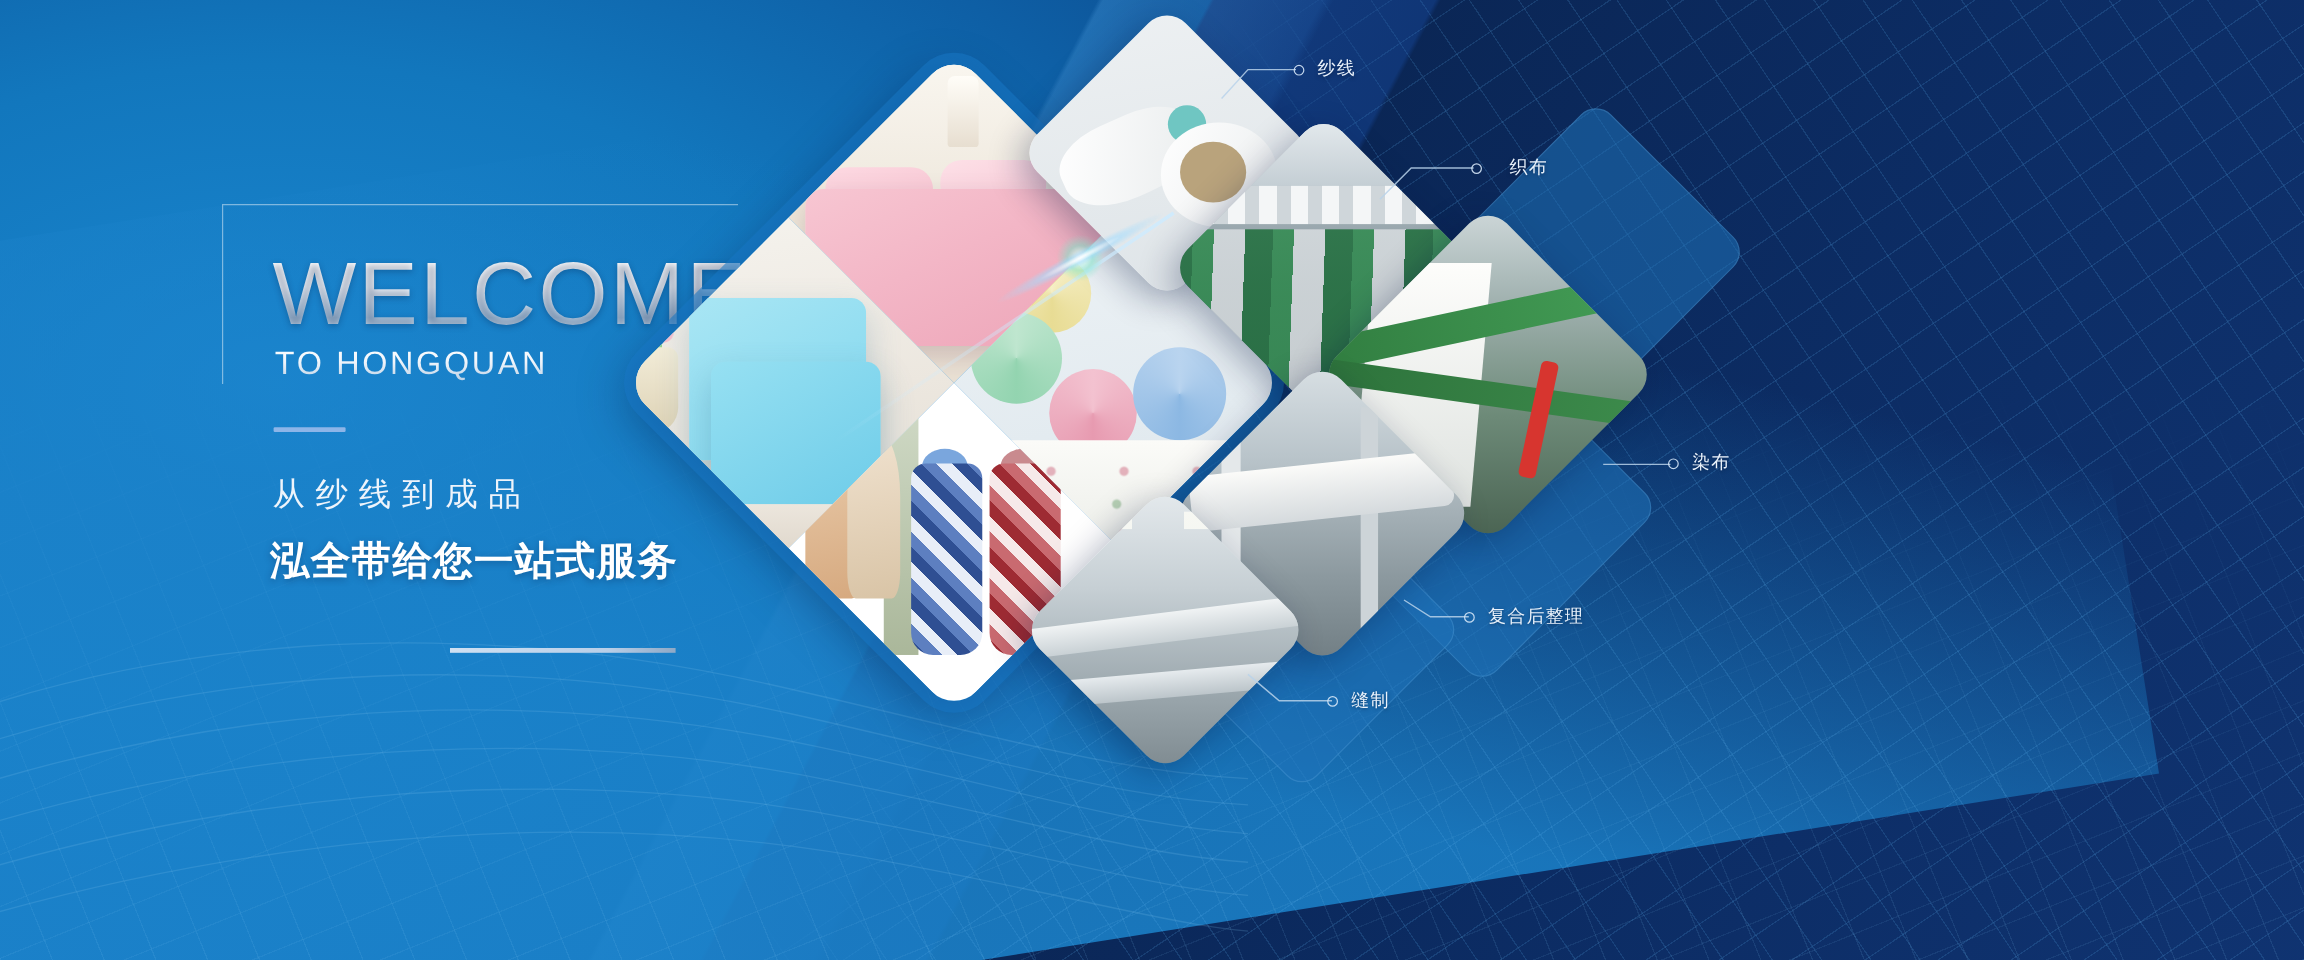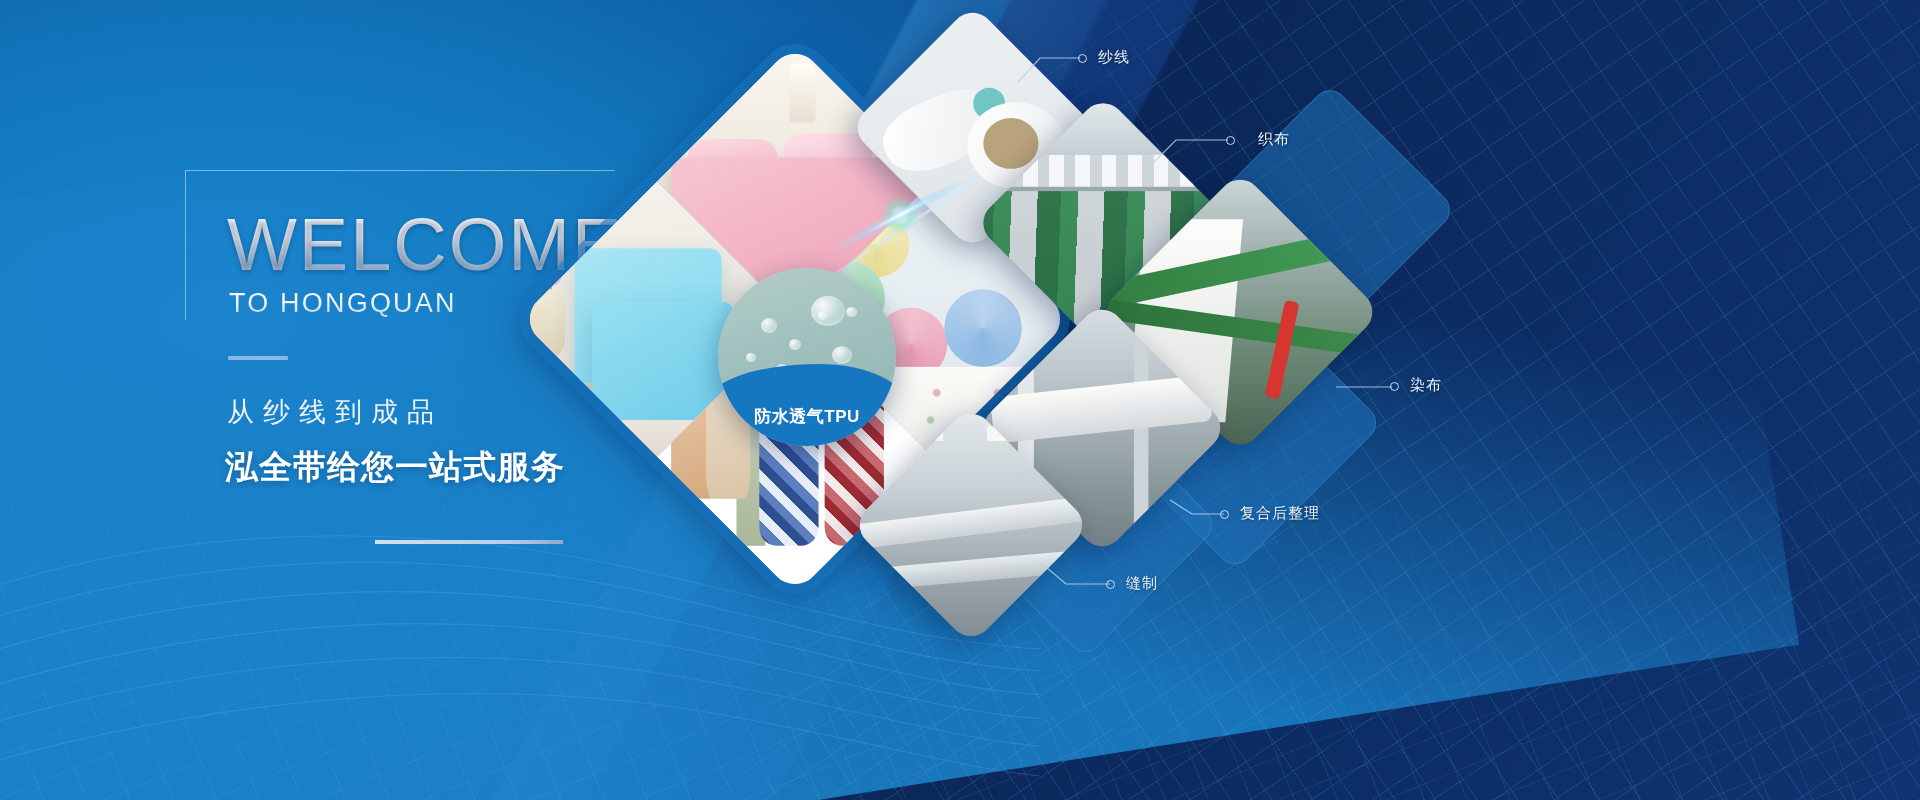--- a/index.html
+++ b/index.html
@@ -384,32 +384,20 @@
           <div class="wheel"></div>
           <div class="bib-neck1"></div>
           <div class="bib-neck2"></div>
           <div class="bib bib1"></div>
           <div class="bib bib2"></div>
         </div>
       </div>
     </div>
   </div>
 
-  <div class="tpu-badge">
-    <div class="tpu-drop" style="left:52%;top:16%;width:34px;height:30px;"></div>
-    <div class="tpu-drop" style="left:24%;top:28%;width:16px;height:15px;"></div>
-    <div class="tpu-drop" style="left:40%;top:40%;width:12px;height:11px;"></div>
-    <div class="tpu-drop" style="left:64%;top:44%;width:20px;height:18px;"></div>
-    <div class="tpu-drop" style="left:16%;top:48%;width:10px;height:9px;"></div>
-    <div class="tpu-drop" style="left:32%;top:54%;width:14px;height:13px;"></div>
-    <div class="tpu-drop" style="left:56%;top:24%;width:9px;height:9px;"></div>
-    <div class="tpu-drop" style="left:72%;top:22%;width:11px;height:10px;"></div>
-    <div class="tpu-wave"></div>
-    <div class="tpu-label">防水透气TPU</div>
-  </div>
 
   <div class="flare-ray"></div>
   <div class="flare"></div>
 
   <div class="sat sat-yarn">
     <div class="sinner">
       <div class="ph-yarn">
         <div class="cone" style="left:14%;top:38%;width:46%;height:26%;transform:rotate(-24deg);"></div>
         <div class="cone-tip" style="left:50%;top:34%;width:13%;height:13%;"></div>
         <div class="cone" style="left:48%;top:40%;width:38%;height:34%;border-radius:50%;"></div>

